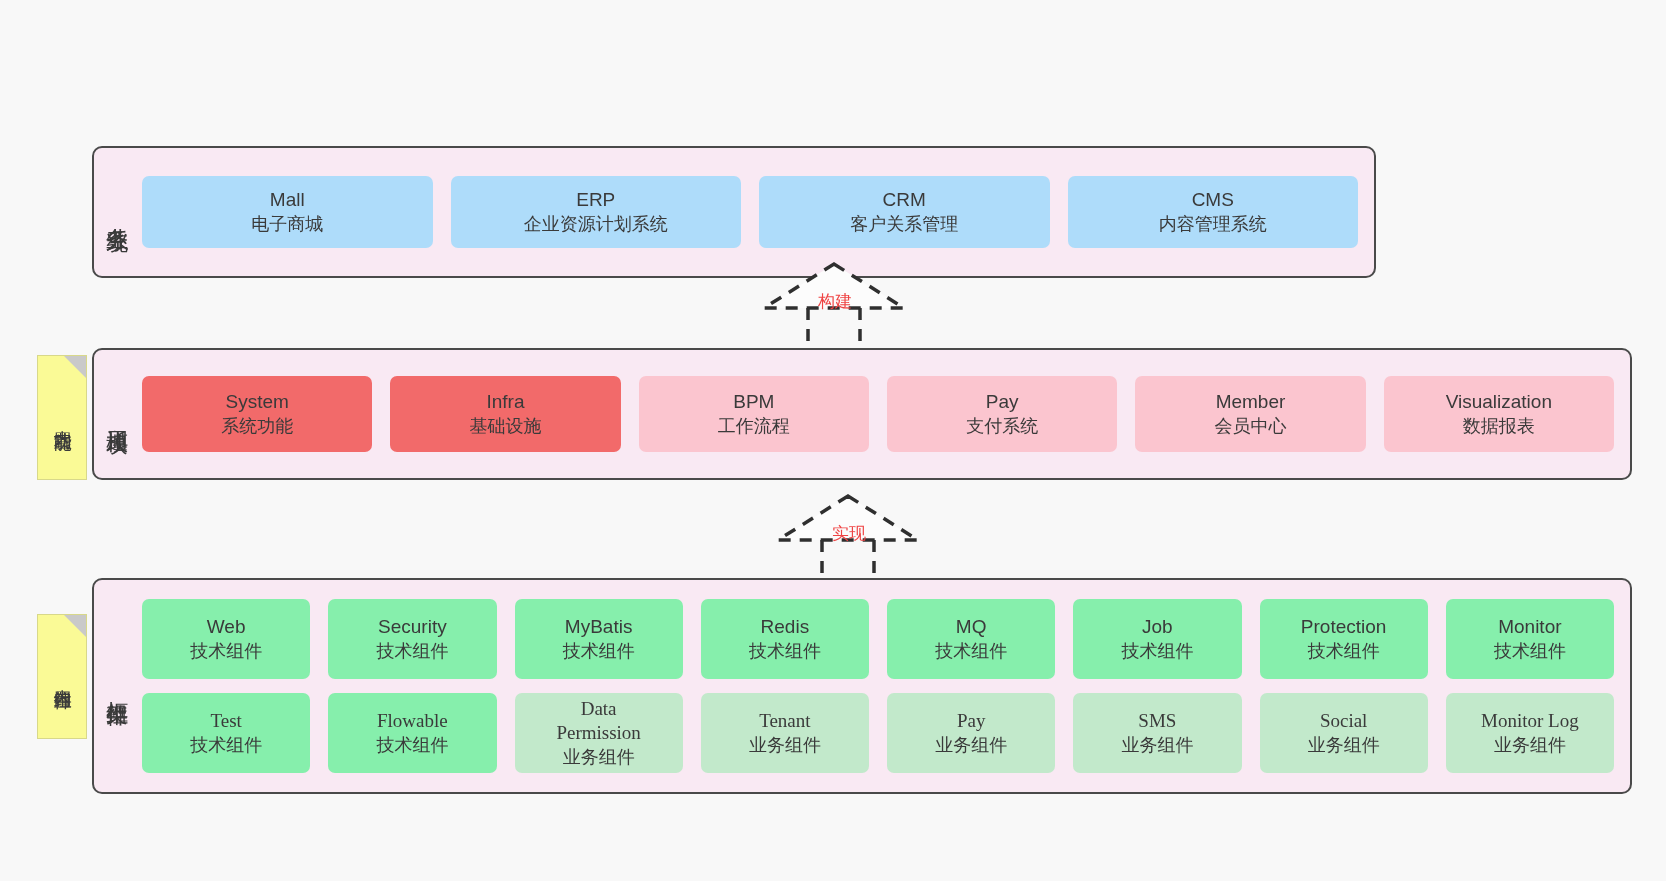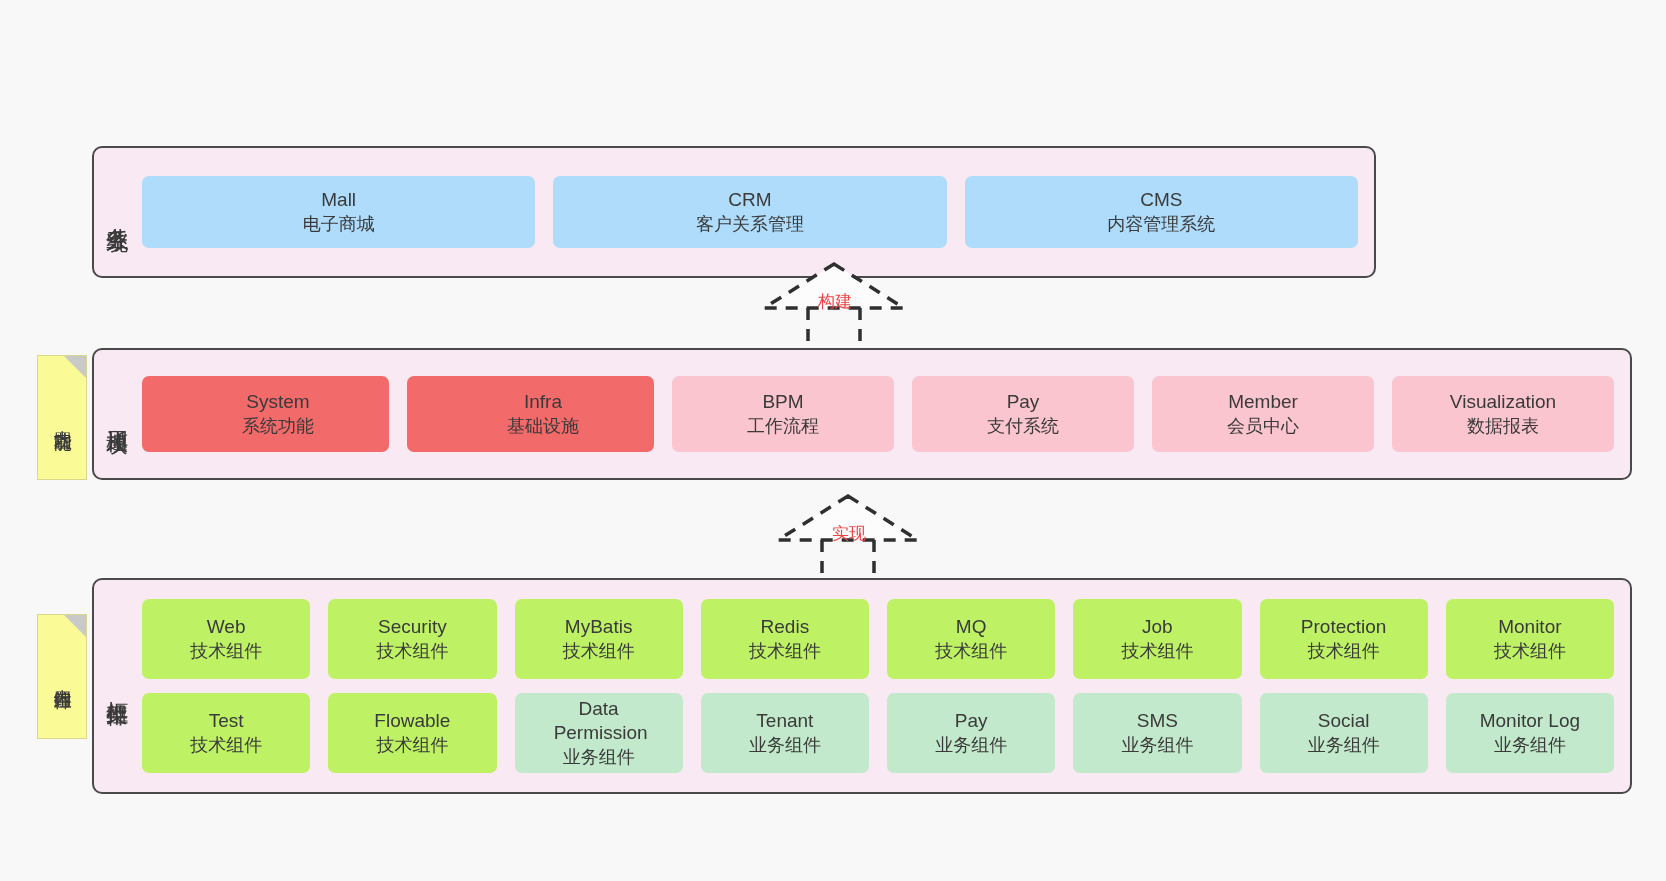--- a/index.html
+++ b/index.html
@@ -79,23 +79,23 @@
   .card .c-en {
     font-size: 19px;
     color: #3a3a3a;
   }
   .card .c-cn {
     font-size: 18px;
     color: #3a3a3a;
   }
 
   .card.blue        { background: #aedcfa; }
-  .card.red         { background: #f26a6a; padding-left: 29px; }
+  .card.red         { background: #f26a6a; }
   .card.pink        { background: #fbc5cf; }
-  .card.green       { background: #bef264; }
+  .card.green       { background: #86efac; }
   .card.lightgreen  { background: #c2e9cb; }
 
   
   .note {
     position: absolute;
     background: #fafa96;
     border: 1px solid #d8d88a;
     box-sizing: border-box;
     display: flex;
     align-items: center;
@@ -142,20 +142,24 @@
 
   <div class="layer" id="layer-business" style="left:92px; top:114px; width:1284px; height:132px;margin-top:32px;">
     <div class="layer-title">业务系统</div>
     <div class="layer-body">
       <div class="row" style="height:72px;">
         <div class="card blue">
           <span class="c-en">Mall</span>
           <span class="c-cn">电子商城</span>
         </div>
         <div class="card blue">
+          <span class="c-en">ERP</span>
+          <span class="c-cn">企业资源计划系统</span>
+        </div>
+        <div class="card blue">
           <span class="c-en">CRM</span>
           <span class="c-cn">客户关系管理</span>
         </div>
         <div class="card blue">
           <span class="c-en">CMS</span>
           <span class="c-cn">内容管理系统</span>
         </div>
       </div>
     </div>
   </div>
@@ -254,21 +258,21 @@
         <div class="card green">
           <span class="c-en">Protection</span>
           <span class="c-cn">技术组件</span>
         </div>
         <div class="card green">
           <span class="c-en">Monitor</span>
           <span class="c-cn">技术组件</span>
         </div>
       </div>
 
-      <div class="row" style="height:80px;">
+      <div class="row" style="height:80px;font-family:Liberation Serif, serif;">
         <div class="card green">
           <span class="c-en">Test</span>
           <span class="c-cn">技术组件</span>
         </div>
         <div class="card green">
           <span class="c-en">Flowable</span>
           <span class="c-cn">技术组件</span>
         </div>
         <div class="card lightgreen">
           <span class="c-en" style="max-width:90px;">Data Permission</span>

